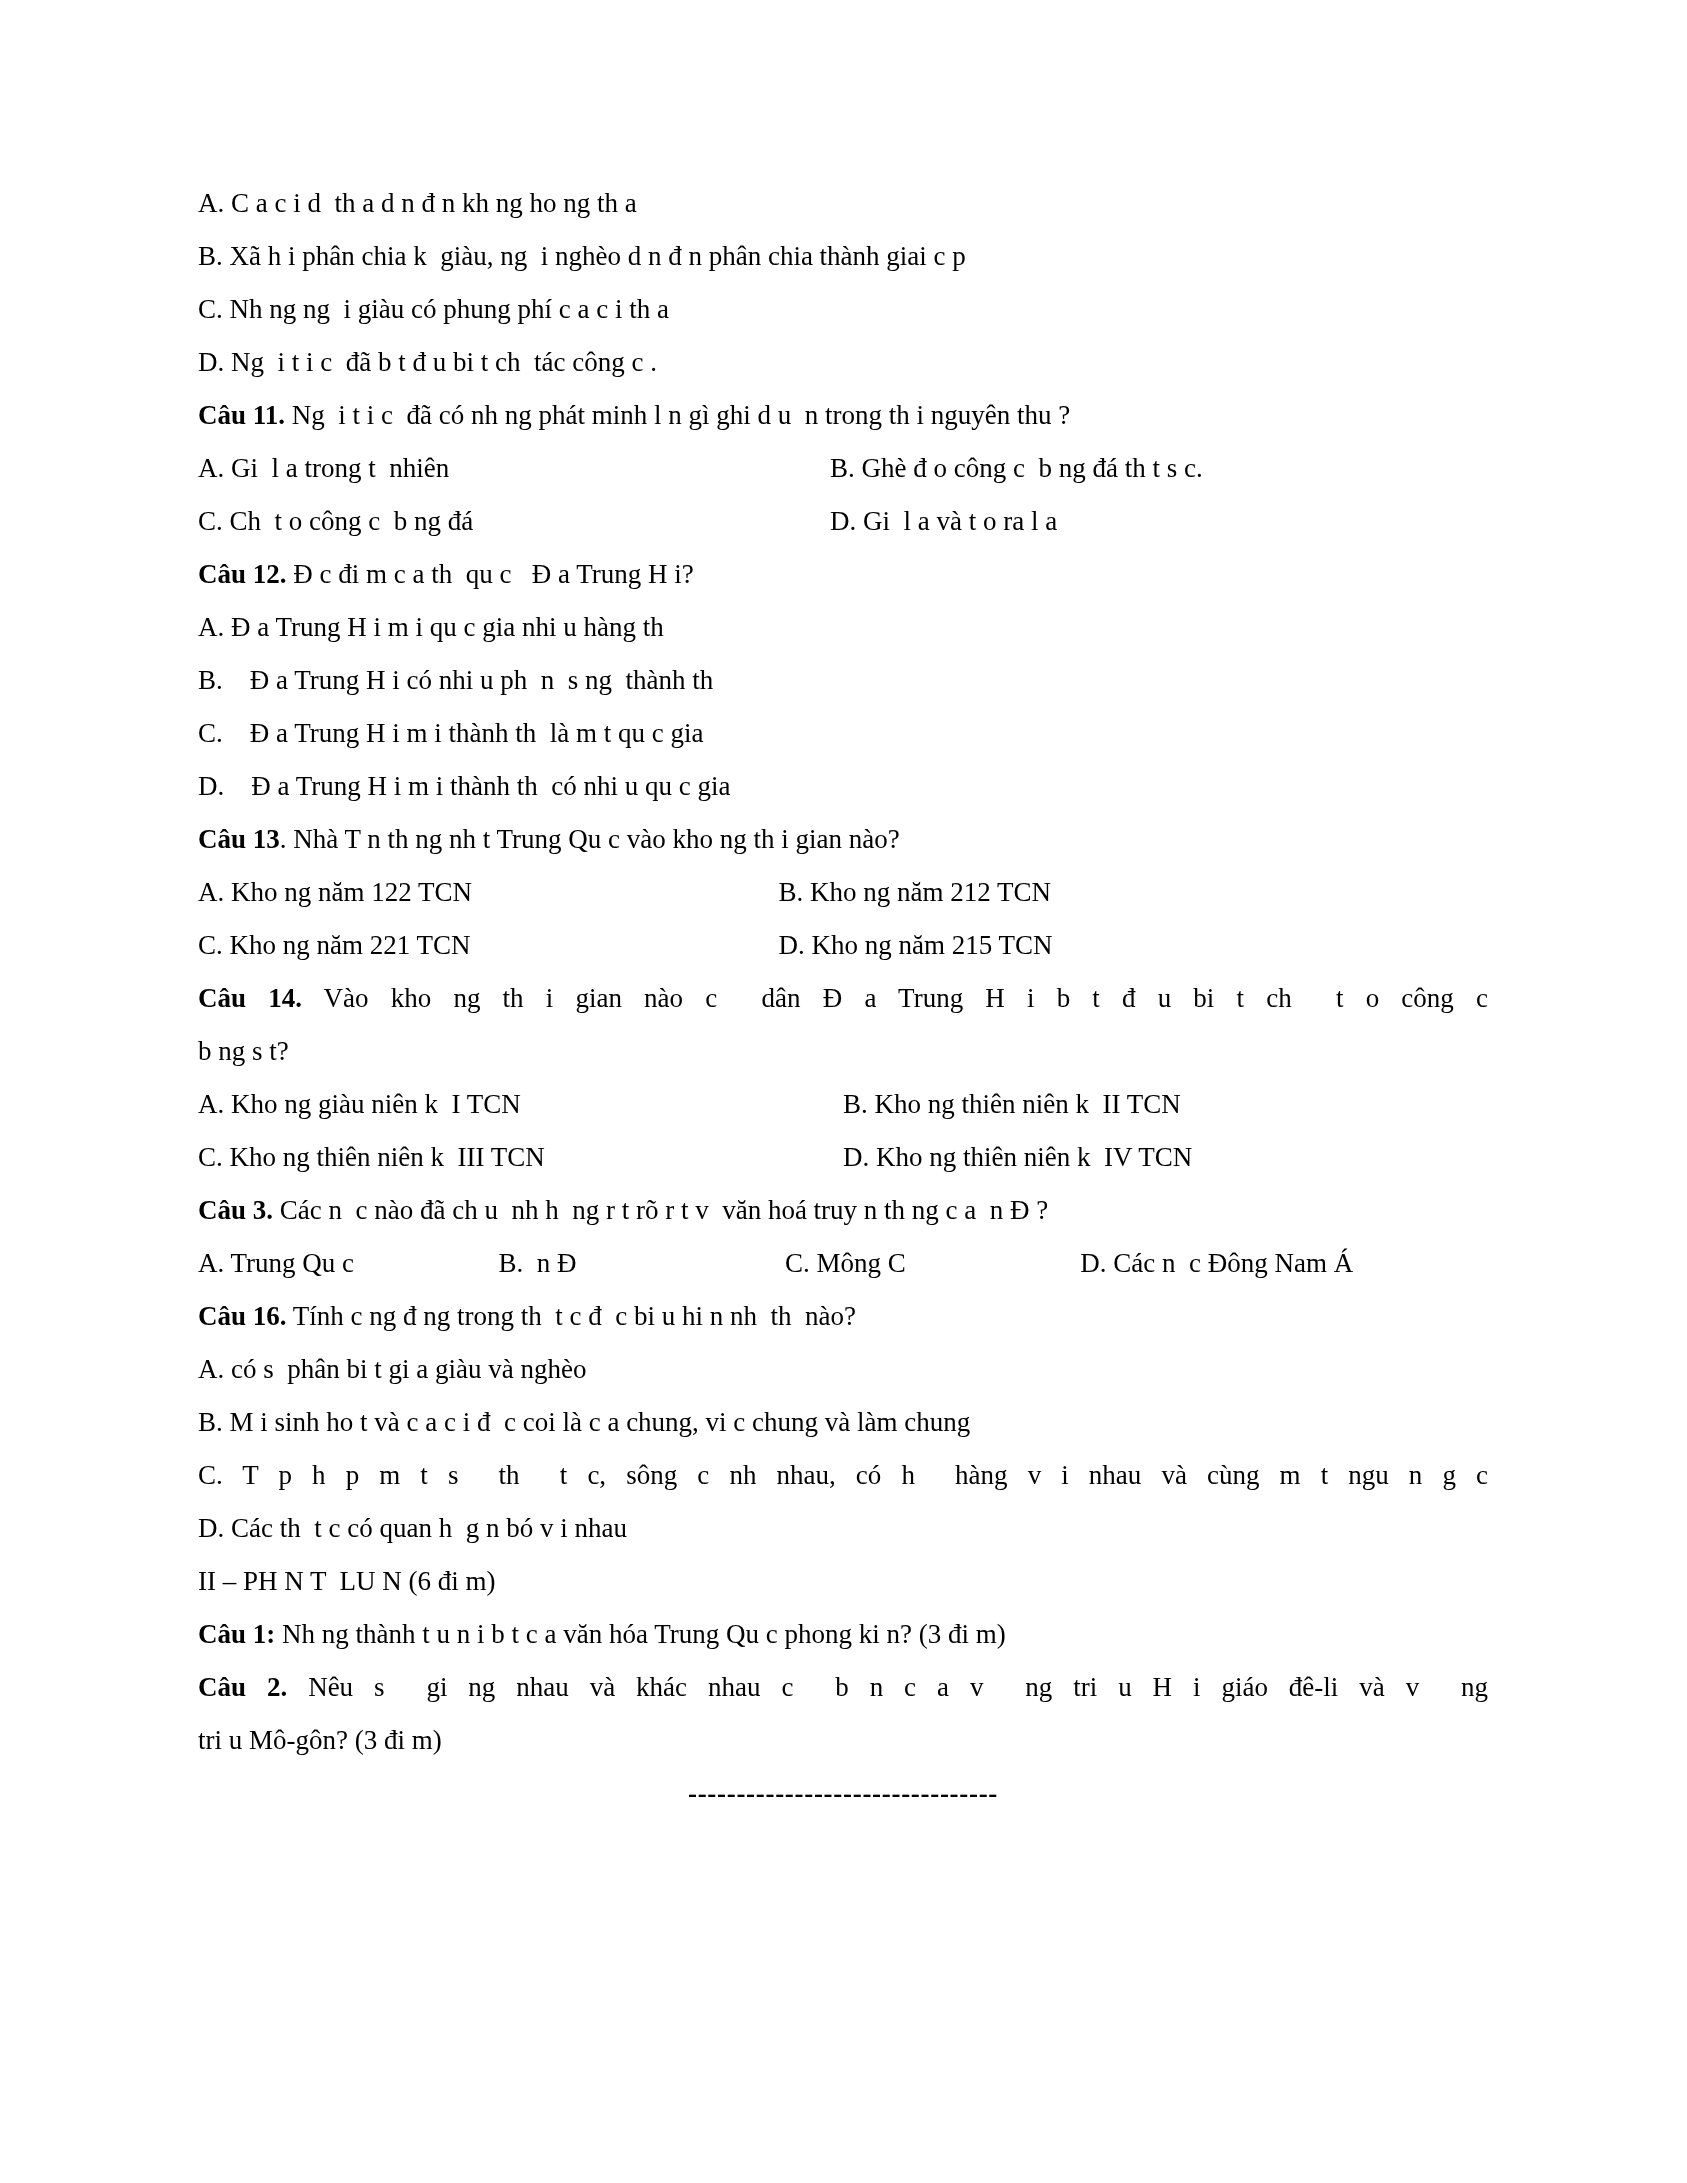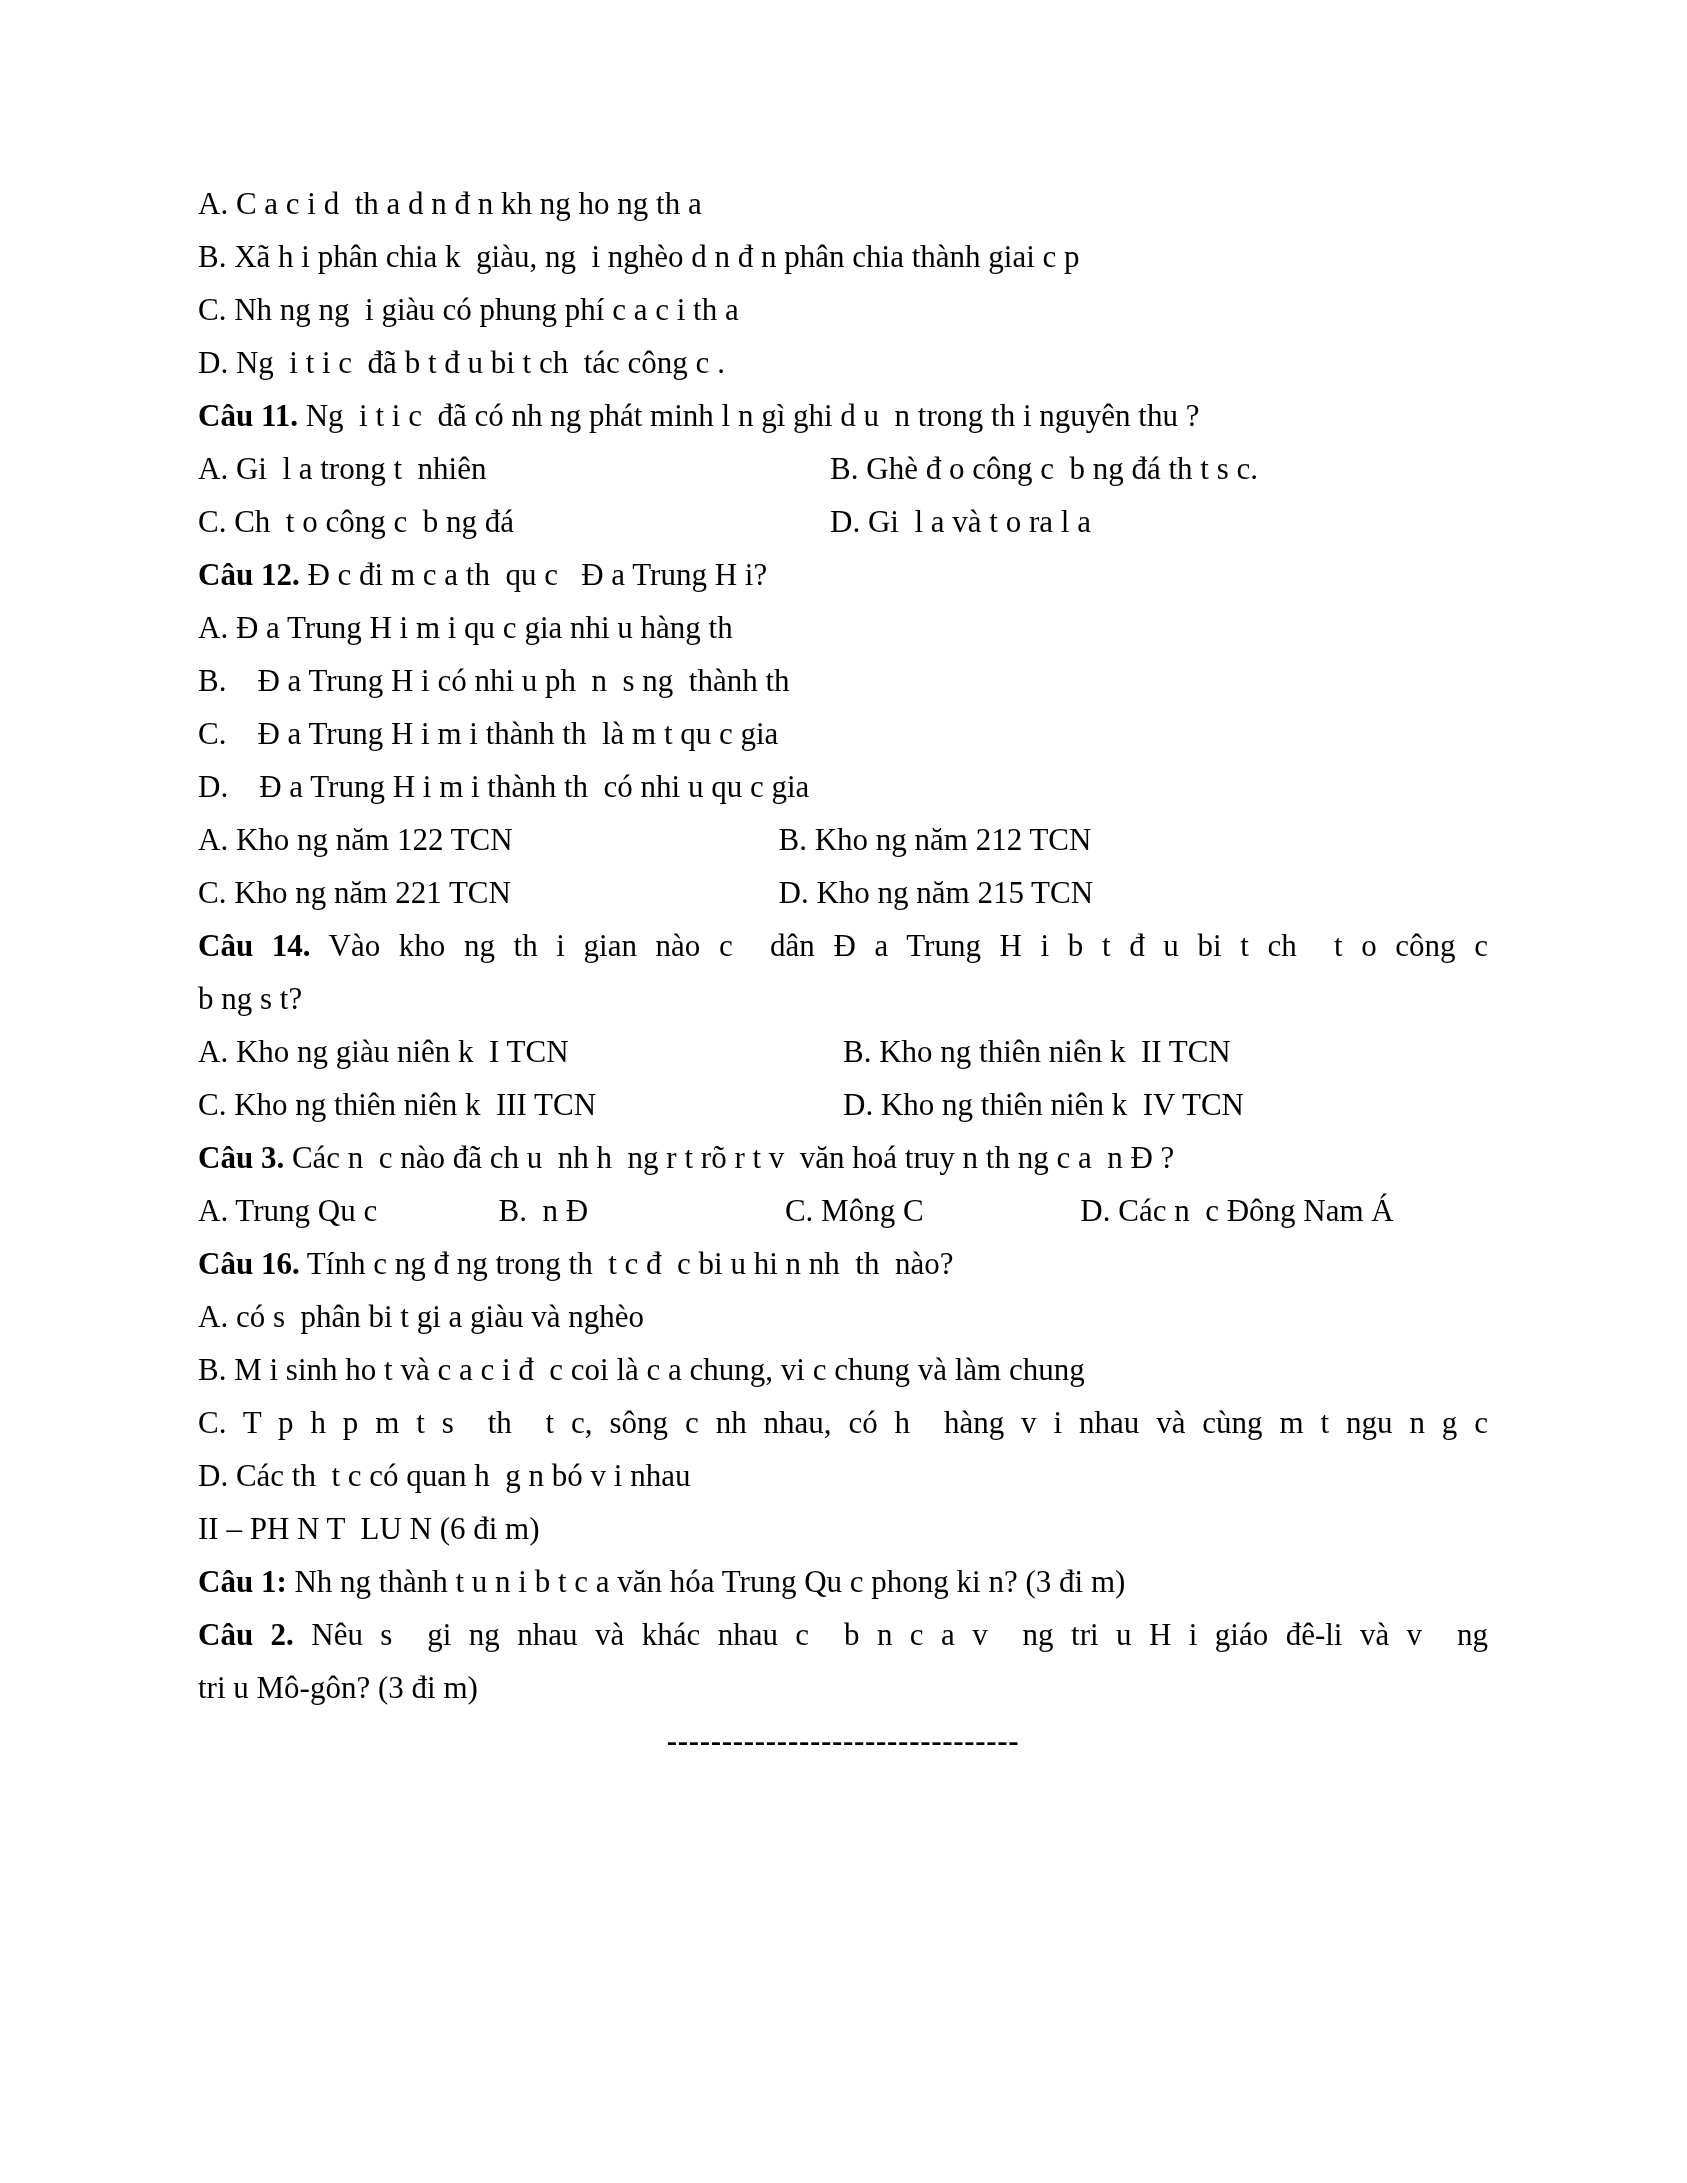--- a/index.html
+++ b/index.html
@@ -8,21 +8,21 @@
     background:#ffffff;color:#000000;
     font-family:"Liberation Serif","DejaVu Serif",serif;
     position:relative;overflow:hidden;
   }
   .page{
     position:absolute;left:198px;top:177px;width:1290px;
   }
   .row{
     position:relative;
     height:53px;line-height:53px;
-    font-size:31px;
+    font-size:27px;
     white-space:pre-wrap;
     overflow:hidden;
   }
   .row .q{font-weight:bold;margin-top:47px;}
   .row.justify{text-align:justify;text-align-last:justify;}
   .row .c{position:absolute;top:0;white-space:pre;}
   .row.heading{font-weight:normal;}
   .row.divider{text-align:center;font-weight:bold;letter-spacing:0.7px;}
 </style>
 </head>
@@ -38,20 +38,21 @@
   <div class="row"><span class="q">Câu 11.</span><span> Ng  i t i c  đã có nh ng phát minh l n gì ghi d u  n trong th i nguyên thu ?</span></div>
   <div class="row"><span class="c" style="left:0">A. Gi  l a trong t  nhiên</span><span class="c" style="left:49%">B. Ghè đ o công c  b ng đá th t s c.</span></div>
   <div class="row"><span class="c" style="left:0">C. Ch  t o công c  b ng đá</span><span class="c" style="left:49%">D. Gi  l a và t o ra l a</span></div>
 
   <div class="row"><span class="q">Câu 12.</span><span> Đ c đi m c a th  qu c   Đ a Trung H i?</span></div>
   <div class="row">A. Đ a Trung H i m i qu c gia nhi u hàng th </div>
   <div class="row">B.    Đ a Trung H i có nhi u ph  n  s ng  thành th </div>
   <div class="row">C.    Đ a Trung H i m i thành th  là m t qu c gia</div>
   <div class="row">D.    Đ a Trung H i m i thành th  có nhi u qu c gia</div>
 
+  <div class="row"><span class="q">Câu 13</span><span>. Nhà T n th ng nh t Trung Qu c vào kho ng th i gian nào?</span></div>
   <div class="row"><span class="c" style="left:0">A. Kho ng năm 122 TCN</span><span class="c" style="left:45%">B. Kho ng năm 212 TCN</span></div>
   <div class="row"><span class="c" style="left:0">C. Kho ng năm 221 TCN</span><span class="c" style="left:45%">D. Kho ng năm 215 TCN</span></div>
 
   <div class="row justify"><span class="q">Câu 14.</span><span> Vào kho ng th i gian nào c  dân Đ a Trung H i b t đ u bi t ch  t o công c</span></div>
   <div class="row">b ng s t?</div>
   <div class="row"><span class="c" style="left:0">A. Kho ng giàu niên k  I TCN</span><span class="c" style="left:50%">B. Kho ng thiên niên k  II TCN</span></div>
   <div class="row"><span class="c" style="left:0">C. Kho ng thiên niên k  III TCN</span><span class="c" style="left:50%">D. Kho ng thiên niên k  IV TCN</span></div>
 
   <div class="row"><span class="q">Câu 3.</span><span> Các n  c nào đã ch u  nh h  ng r t rõ r t v  văn hoá truy n th ng c a  n Đ ?</span></div>
   <div class="row"><span class="c" style="left:0">A. Trung Qu c</span><span class="c" style="left:23.3%">B.  n Đ </span><span class="c" style="left:45.5%">C. Mông C </span><span class="c" style="left:68.4%">D. Các n  c Đông Nam Á</span></div>

